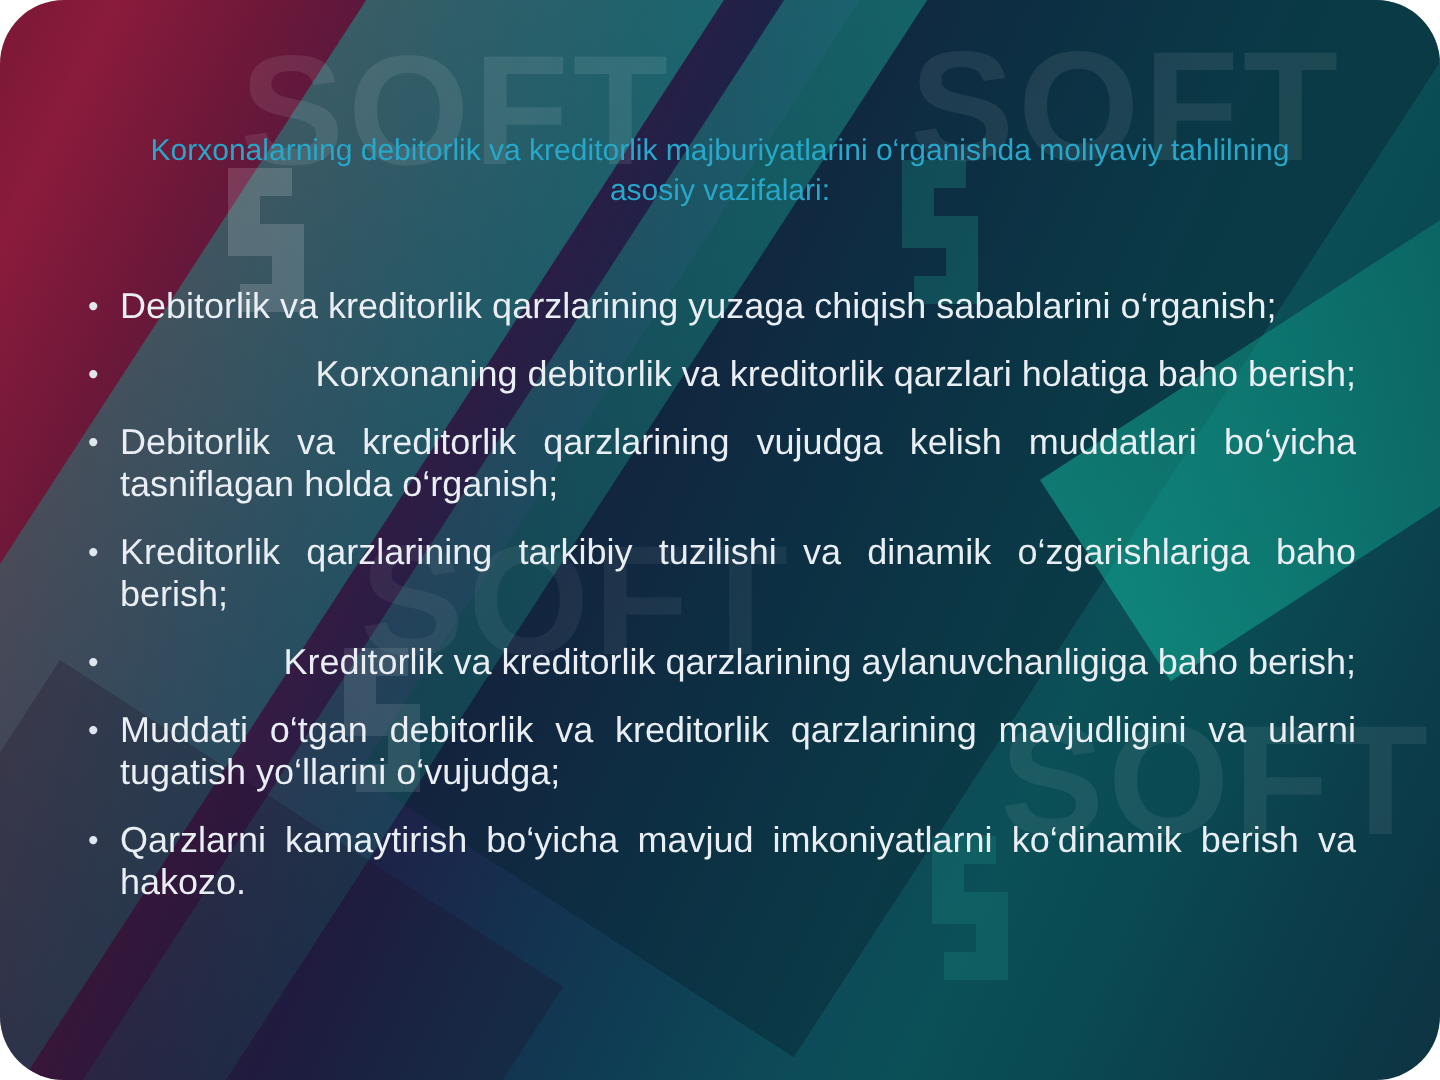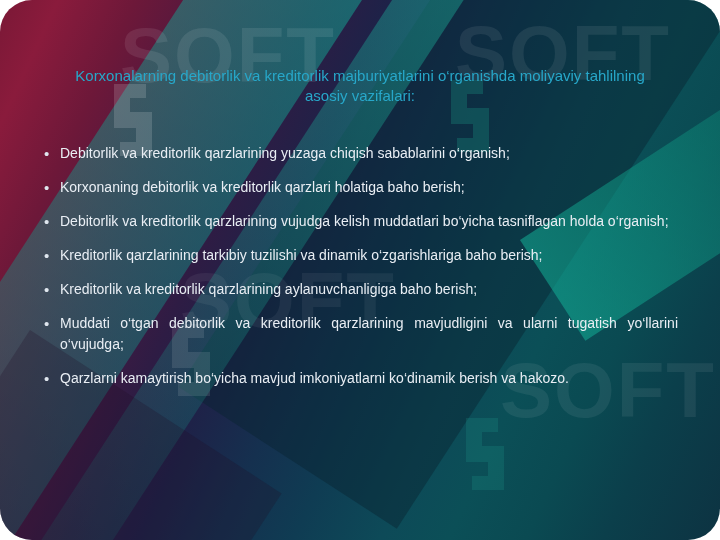--- a/index.html
+++ b/index.html
@@ -153,27 +153,27 @@
     flex: 0 0 auto;
     width: 16px;
     color: #dfe6ee;
     font-size: 15px;
     line-height: 21px;
     text-align: left;
   }
   .bullet-text {
     flex: 1 1 auto;
     color: #e9eef4;
-    font-size: 14px;
+    font-size: 18px;
     line-height: 21px;
     text-align: justify;
     text-justify: inter-word;
   }
   .bullet-text.nojust {
-    text-align: left;
+    text-align: right;
   }
 </style>
 </head>
 <body>
 
 <div class="slide">
 
   <div class="band band-dark-1"></div>
   <div class="band band-teal-1"></div>
   <div class="band band-teal-2"></div>

